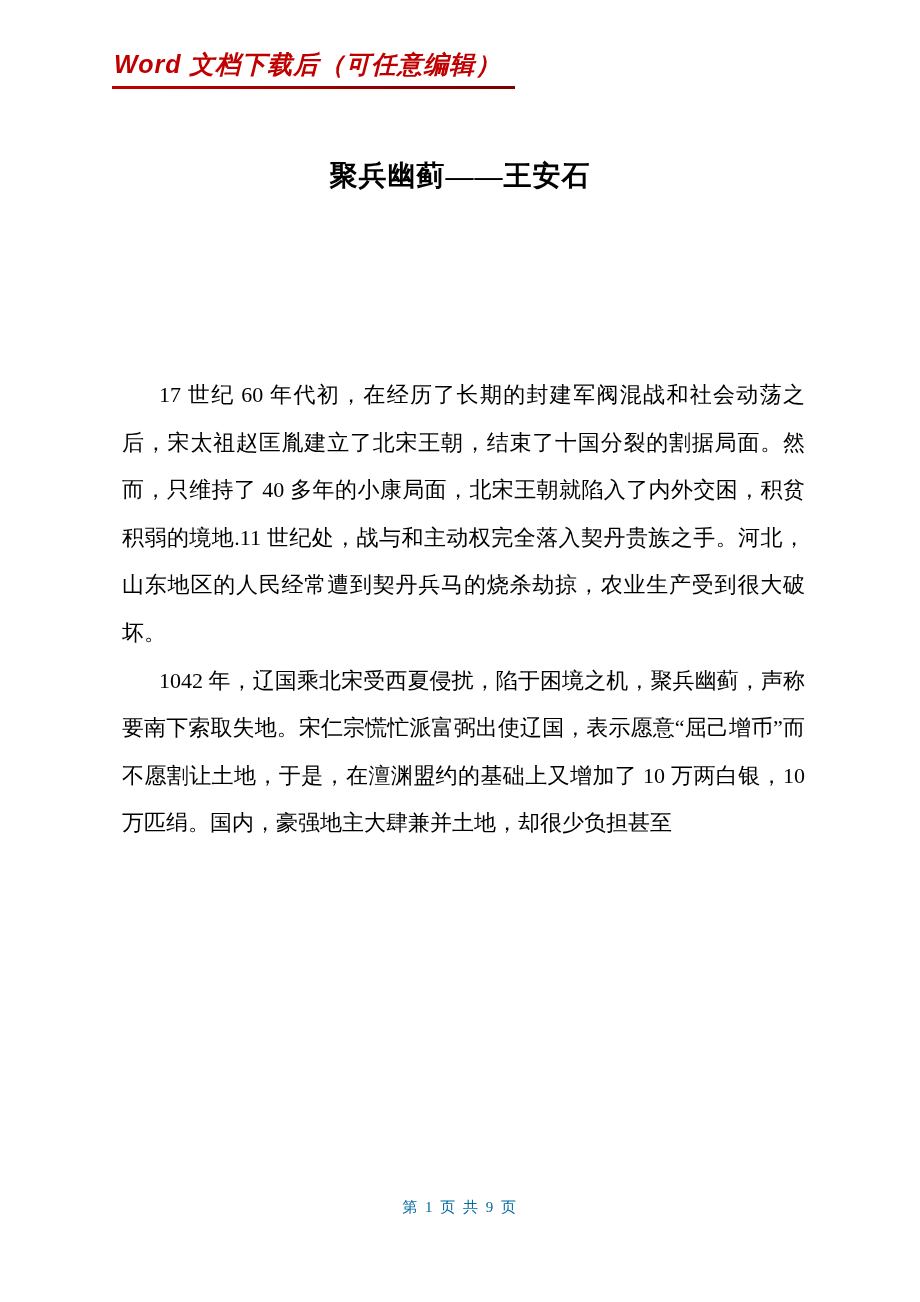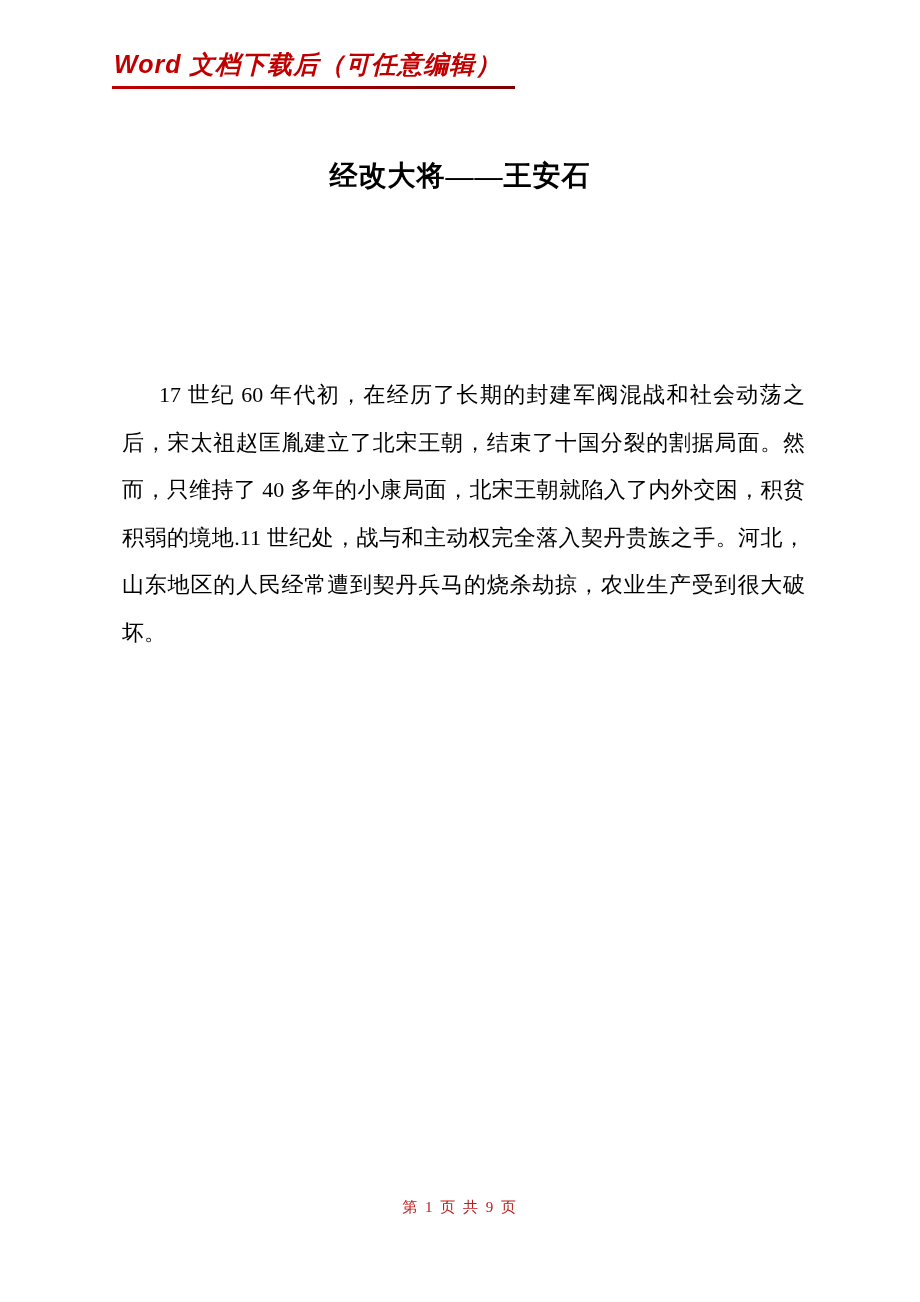--- a/index.html
+++ b/index.html
@@ -58,31 +58,32 @@
     text-indent: 37px;
   }
   .doc-footer {
     position: absolute;
     top: 1198px;
     left: 0;
     width: 100%;
     text-align: center;
     font-size: 15px;
     letter-spacing: 2px;
-    color: #b91c1c;
+    color: #0369a1;
   }
 </style>
 </head>
 <body>
 
 <div class="page">
 
   <div class="dl-notice">Word 文档下载后（可任意编辑）</div>
 
-  <h1 class="doc-title">经改大将——王安石</h1>
+  <h1 class="doc-title">聚兵幽蓟——王安石</h1>
 
   <div class="doc-body">
     <p>17 世纪 60 年代初，在经历了长期的封建军阀混战和社会动荡之后，宋太祖赵匡胤建立了北宋王朝，结束了十国分裂的割据局面。然而，只维持了 40 多年的小康局面，北宋王朝就陷入了内外交困，积贫积弱的境地.11 世纪处，战与和主动权完全落入契丹贵族之手。河北，山东地区的人民经常遭到契丹兵马的烧杀劫掠，农业生产受到很大破坏。</p>
+    <p>1042 年，辽国乘北宋受西夏侵扰，陷于困境之机，聚兵幽蓟，声称要南下索取失地。宋仁宗慌忙派富弼出使辽国，表示愿意“屈己增币”而不愿割让土地，于是，在澶渊盟约的基础上又增加了 10 万两白银，10 万匹绢。国内，豪强地主大肆兼并土地，却很少负担甚至</p>
   </div>
 
   <div class="doc-footer">第 1 页 共 9 页</div>
 
 </div>
 
 </body></html>

